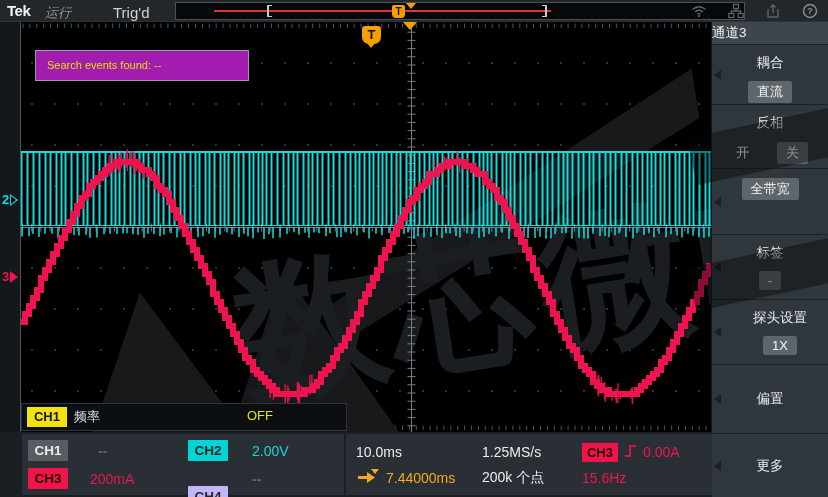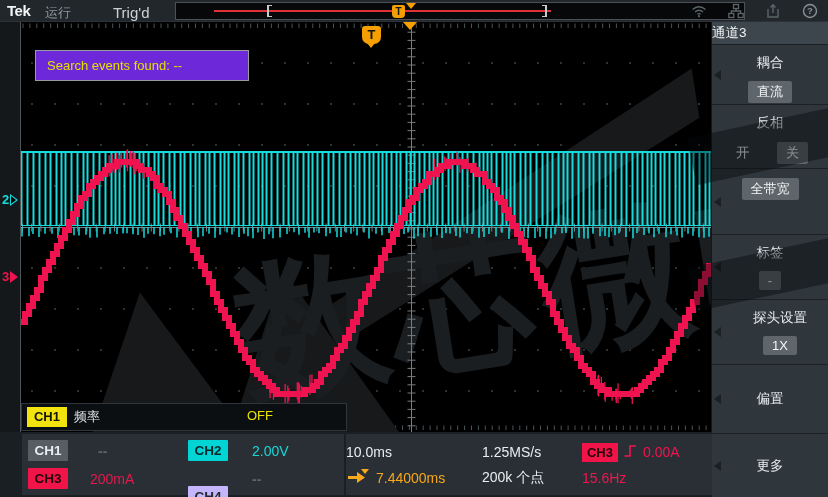--- a/index.html
+++ b/index.html
@@ -3,36 +3,36 @@
 <meta charset="utf-8">
 <style>
   * { margin:0; padding:0; box-sizing:border-box; }
   html,body { background:#000; }
   body { font-family:"Liberation Sans", sans-serif; }
   .screen { position:relative; width:828px; height:497px; background:#15181b; overflow:hidden; }
 
   
   .topbar { position:absolute; left:0; top:0; width:828px; height:22px; background:#22272c; border-bottom:1px solid #2c3237; }
   .tek-logo { position:absolute; left:7px; top:2px; color:#f2f4f5; font-size:15px; font-weight:bold; letter-spacing:-0.5px; }
-  .run-label { position:absolute; left:45px; top:4px; color:#8f979c; font-size:13px; }
+  .run-label { position:absolute; left:45px; top:4px; color:#8f979c; font-size:13px;font-style:italic; }
   .trigd-label { position:absolute; left:113px; top:4px; color:#ccd1d4; font-size:15px; }
   .acqbar { position:absolute; left:175px; top:2px; width:570px; height:18px; background:#060809; border:1px solid #4b5156; }
   .acq-redline { position:absolute; left:38px; top:7px; width:337px; height:2px; background:#e03238; }
   .acq-bracket { position:absolute; top:2px; width:5px; height:12px; }
   .acq-bracket.l { left:91px; border-left:2px solid #c6cbcf; border-top:1px solid #c6cbcf; border-bottom:1px solid #c6cbcf; }
   .acq-bracket.r { left:366px; border-right:2px solid #c6cbcf; border-top:1px solid #c6cbcf; border-bottom:1px solid #c6cbcf; }
   .acq-tbadge { position:absolute; left:216px; top:2px; width:13px; height:13px; background:#f5a000; border-radius:2px 2px 4px 4px; color:#161616; font-size:10px; font-weight:bold; text-align:center; line-height:13px; }
   .acq-tri { position:absolute; left:230px; top:0; width:0; height:0; border-left:5px solid transparent; border-right:5px solid transparent; border-top:6px solid #f5a000; }
   .topbar-icons { position:absolute; right:10px; top:3px; display:flex; gap:21px; }
   .topbar-icons svg { display:block; }
 
   
   .plot { position:absolute; left:20px; top:22px; width:691px; height:410px; background:#000; border-left:1px solid #4e555a; overflow:hidden; }
   .plot svg.waves { position:absolute; left:0; top:0; }
-  .search-box { position:absolute; left:14px; top:28px; width:214px; height:31px; background:#6d28d9; border:1px solid #969ca0; color:#e3e000; font-size:13px; line-height:29px; padding-left:11px; z-index:4; }
+  .search-box { position:absolute; left:14px; top:28px; width:214px; height:31px; background:#a21caf; border:1px solid #969ca0; color:#e3e000; font-size:11px; line-height:29px; padding-left:11px; z-index:4; }
   .measure-bar { position:absolute; left:0px; top:381px; width:326px; height:28px; background:#0c0f12; border:1px solid #2f353a; z-index:4; }
   .mb-ch-badge { position:absolute; left:5px; top:3px; width:40px; height:20px; background:#f2e20e; color:#14140a; font-size:13px; font-weight:bold; text-align:center; line-height:20px; }
   .mb-label { position:absolute; left:52px; top:4px; color:#dfe3e6; font-size:13px; }
   .mb-value { position:absolute; left:225px; top:4px; color:#e8e400; font-size:13px; }
   .t-shield { position:absolute; left:341px; top:4px; width:19px; height:18px; background:#f5a000; border-radius:3px 3px 7px 7px; color:#141414; font-size:13px; font-weight:bold; text-align:center; line-height:17px; z-index:4; }
   .t-shield::after { content:""; position:absolute; left:5px; bottom:-4px; width:0; height:0; border-left:4.5px solid transparent; border-right:4.5px solid transparent; border-top:5px solid #f5a000; }
   .trig-pos-tri { position:absolute; left:382px; top:0px; width:0; height:0; border-left:7px solid transparent; border-right:7px solid transparent; border-top:8px solid #f5a000; z-index:4; }
 
   
   .ch-marker { position:absolute; font-size:13px; font-weight:bold; display:flex; align-items:center; z-index:5; }
@@ -67,21 +67,21 @@
   .rv { position:absolute; font-size:14px; }
   .v-ch1 { left:76px; top:9px; color:#5f666b; font-weight:bold; }
   .v-ch2 { left:230px; top:9px; color:#19d7d7; }
   .v-ch4 { left:230px; top:37px; color:#5f666b; font-weight:bold; }
   .v-ch3 { left:68px; top:37px; color:#e8174d; }
   .bw-badge { position:absolute; left:292px; top:9px; color:#19d7d7; font-size:12px;margin-left:32px; }
   .bw-badge sub { font-size:8px; }
   .hpanel { position:absolute; left:346px; top:2px; width:366px; height:61px; background:#292f35; color:#e9edef; font-size:14px; }
   .hp-row { position:absolute; left:0; width:100%; height:20px; display:flex; align-items:center; }
   .hp-row.r1 { top:8px; } .hp-row.r2 { top:34px; }
-  .hp-c1 { width:136px; padding-left:0; display:flex; align-items:center; gap:6px; }
+  .hp-c1 { width:136px; padding-left:10px; display:flex; align-items:center; gap:6px; }
   .hp-c2 { width:100px; }
   .hp-c3 { display:flex; align-items:center; gap:5px; }
   .trig-badge { display:inline-block; width:36px; height:19px; background:#f01448; color:#25060c; font-size:13px; font-weight:bold; text-align:center; line-height:19px; }
   .delay-val { color:#f7a81b; }
   .trig-red { color:#f2154e; }
 </style>
 </head>
 <body>
 
 <div class="screen">

